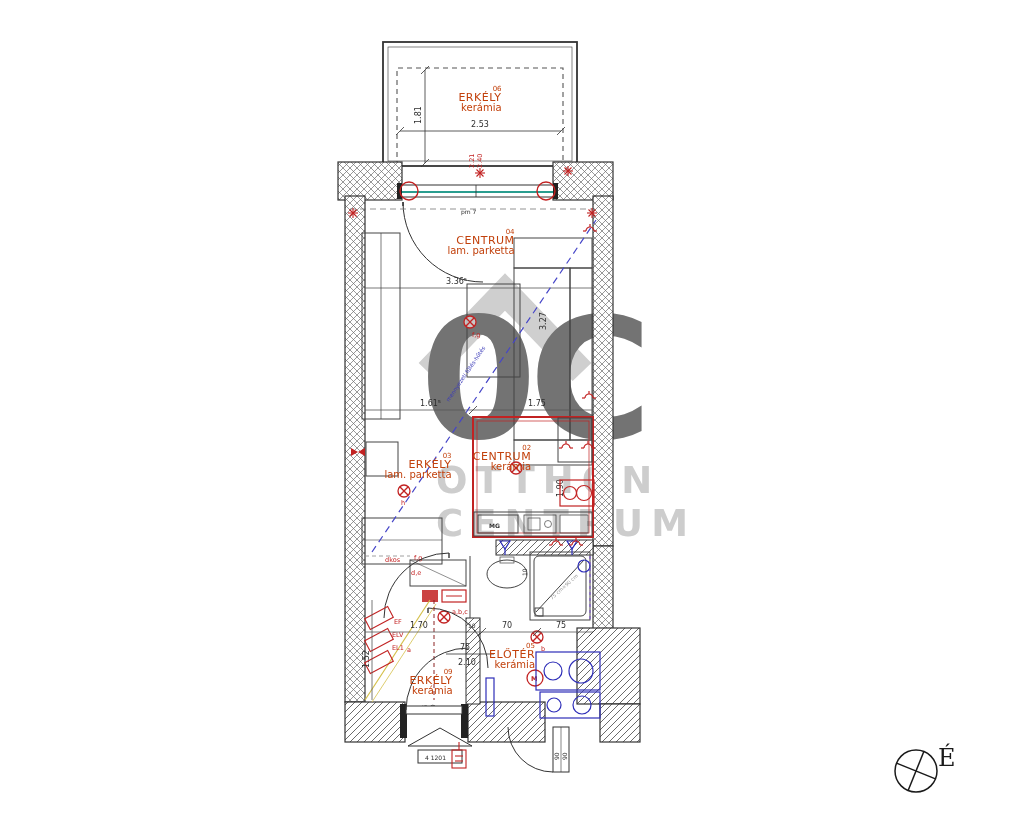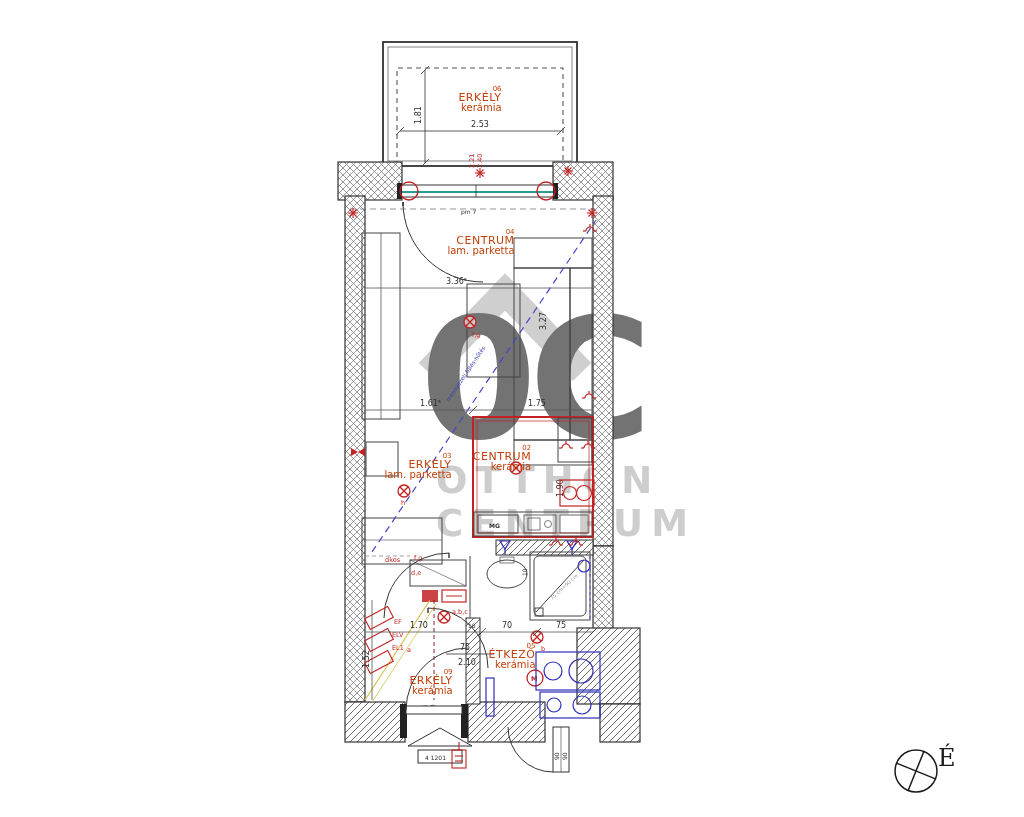--- a/index.html
+++ b/index.html
@@ -327,21 +327,21 @@
     <div class="rname">ERKÉLY</div>
     <div class="rfloor">lam. parketta</div>
   </div>
   <div class="room-label" style="left:502px;top:444px">
     <div class="rnum">02</div>
     <div class="rname">CENTRUM</div>
     <div class="rfloor">kerámia</div>
   </div>
   <div class="room-label" style="left:512px;top:642px">
     <div class="rnum">05</div>
-    <div class="rname">ÉTKEZŐ</div>
+    <div class="rname">ELŐTÉR</div>
     <div class="rfloor">kerámia</div>
   </div>
   <div class="room-label" style="left:431px;top:668px">
     <div class="rnum">09</div>
     <div class="rname">ERKÉLY</div>
     <div class="rfloor">kerámia</div>
   </div>
 
   <div class="north-label">É</div>
 </div>

